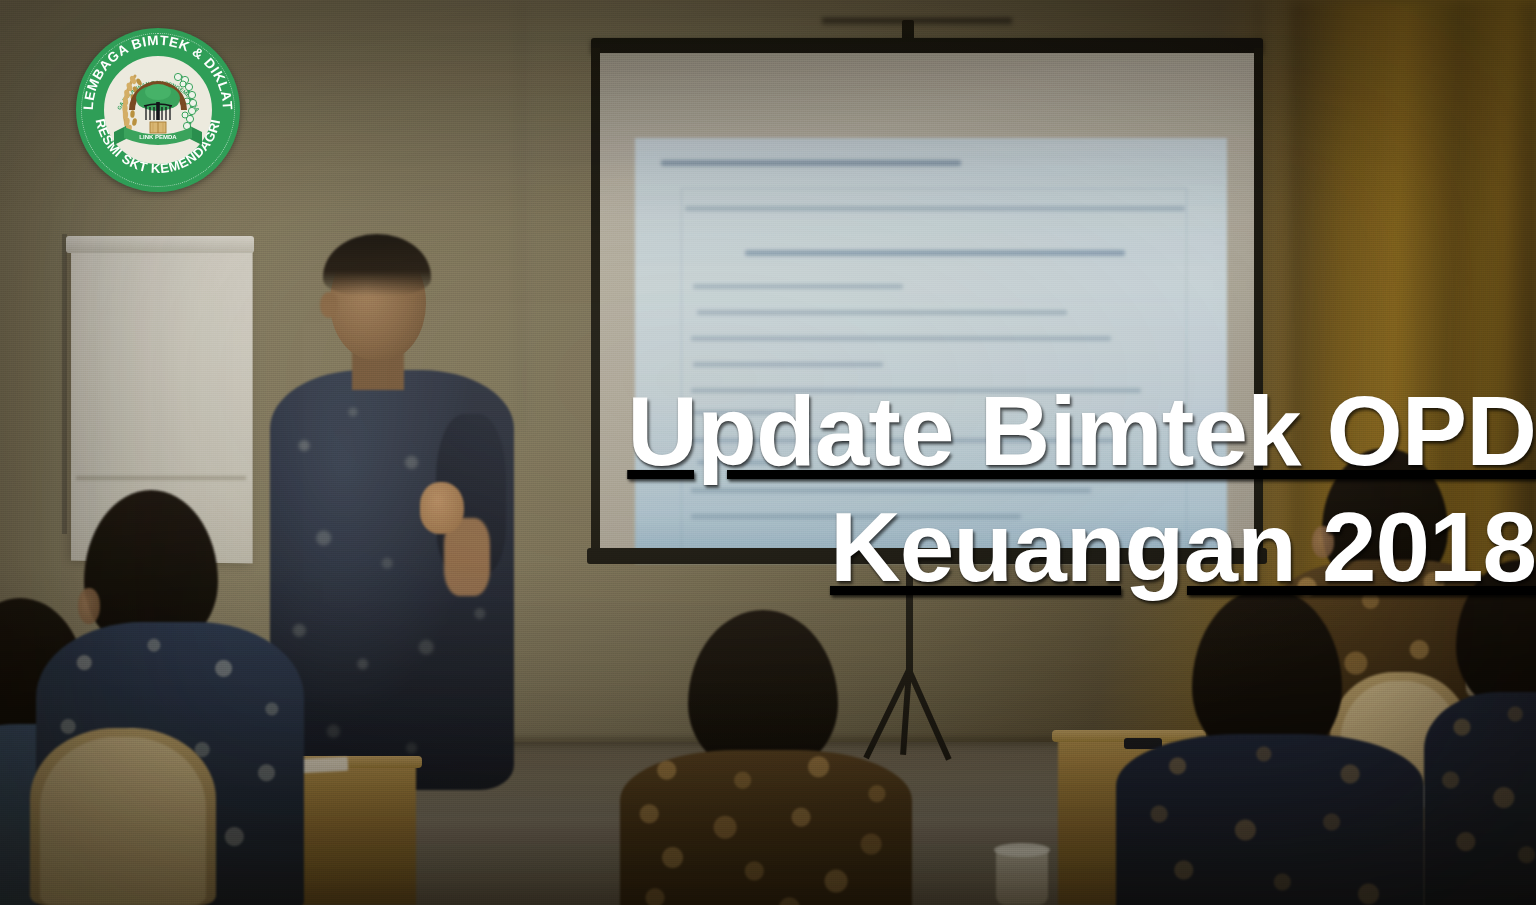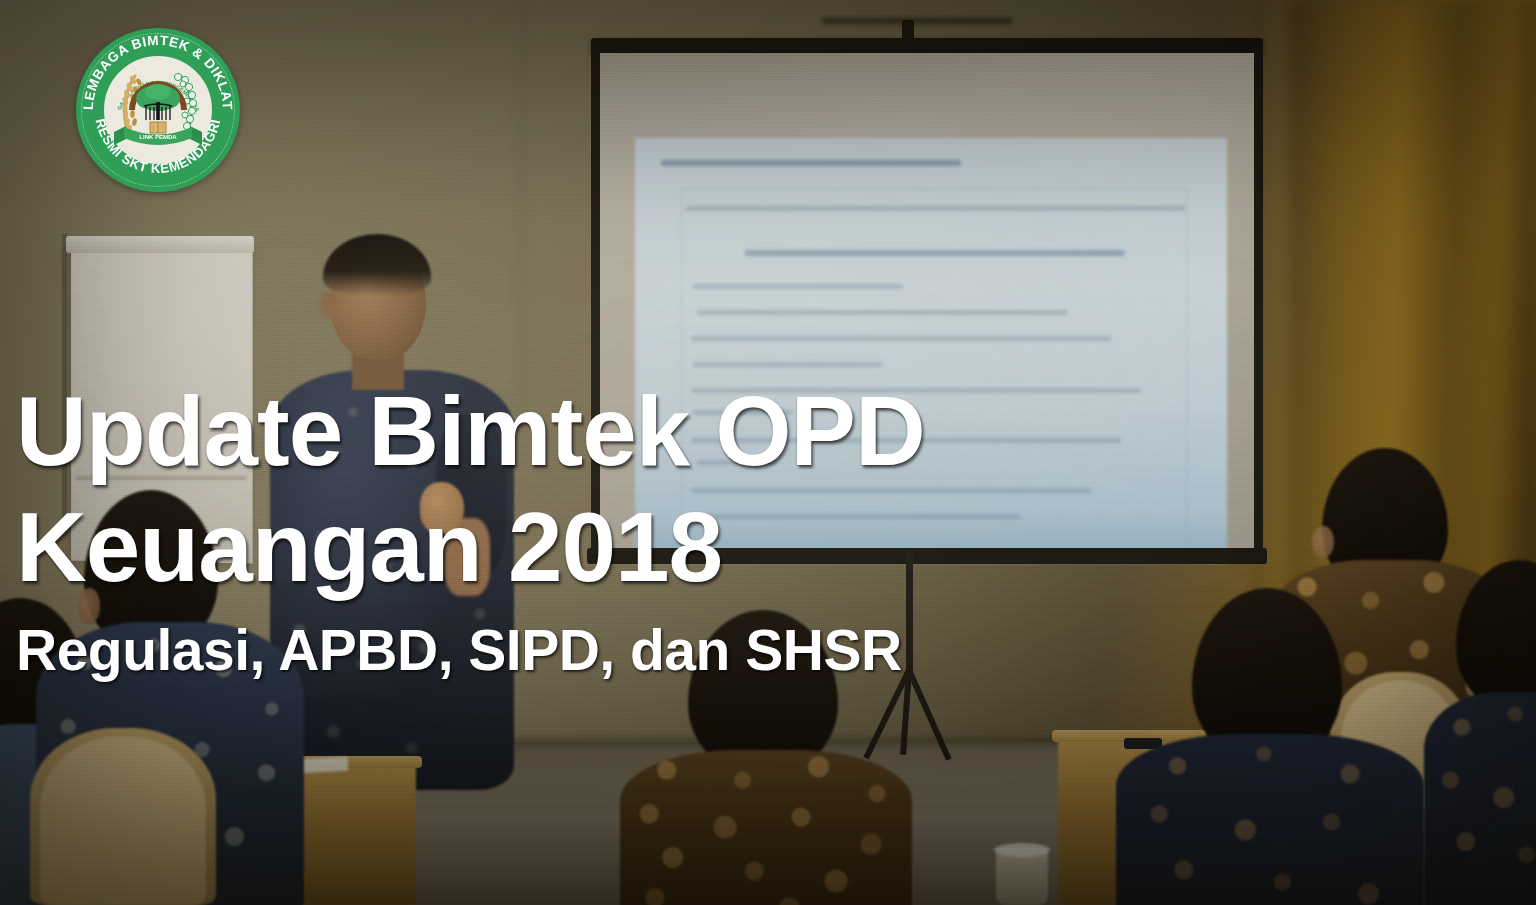--- a/index.html
+++ b/index.html
@@ -482,24 +482,25 @@
     font-family: "Liberation Sans", sans-serif;
     font-weight: bold;
     letter-spacing: 0.6px;
   }
   .logo-core { position: absolute; inset: 26px; }
   .logo-core svg { width: 100%; height: 100%; display: block; }
 
   
   .titlebox {
     position: absolute;
-    left: 16px; right: 0; top: 382px;
-    text-align: left;
+    left: 4px; right: 0; top: 382px;
+    text-align: right;
     z-index: 50;
     pointer-events: none;
+    text-decoration: underline;
   }
   .t-line {
     color: #ffffff;
     font-family: "Liberation Sans", sans-serif;
     font-weight: bold;
     letter-spacing: -1px;
     line-height: 1.0;
     text-shadow:
       2px 3px 3px rgba(0,0,0,0.55),
       0 1px 2px rgba(0,0,0,0.4);
@@ -758,16 +759,15 @@
           <path d="M22,73 Q56,88 90,73 L90,84 Q56,98 22,84 Z" fill="#3aa35c"></path>
           <text x="56" y="85" font-size="6" fill="#ffffff" text-anchor="middle" font-family="Liberation Sans, sans-serif" font-weight="bold">LINK PEMDA</text>
         </g>
       </svg>
     </div>
   </div>
 
   <div class="titlebox">
     <div class="t-line t1">Update Bimtek OPD</div>
     <div class="t-line t2">Keuangan 2018</div>
-    <div class="t-line t3">Regulasi, APBD, SIPD, dan SHSR</div>
   </div>
 
 </div>
 
 </body></html>

